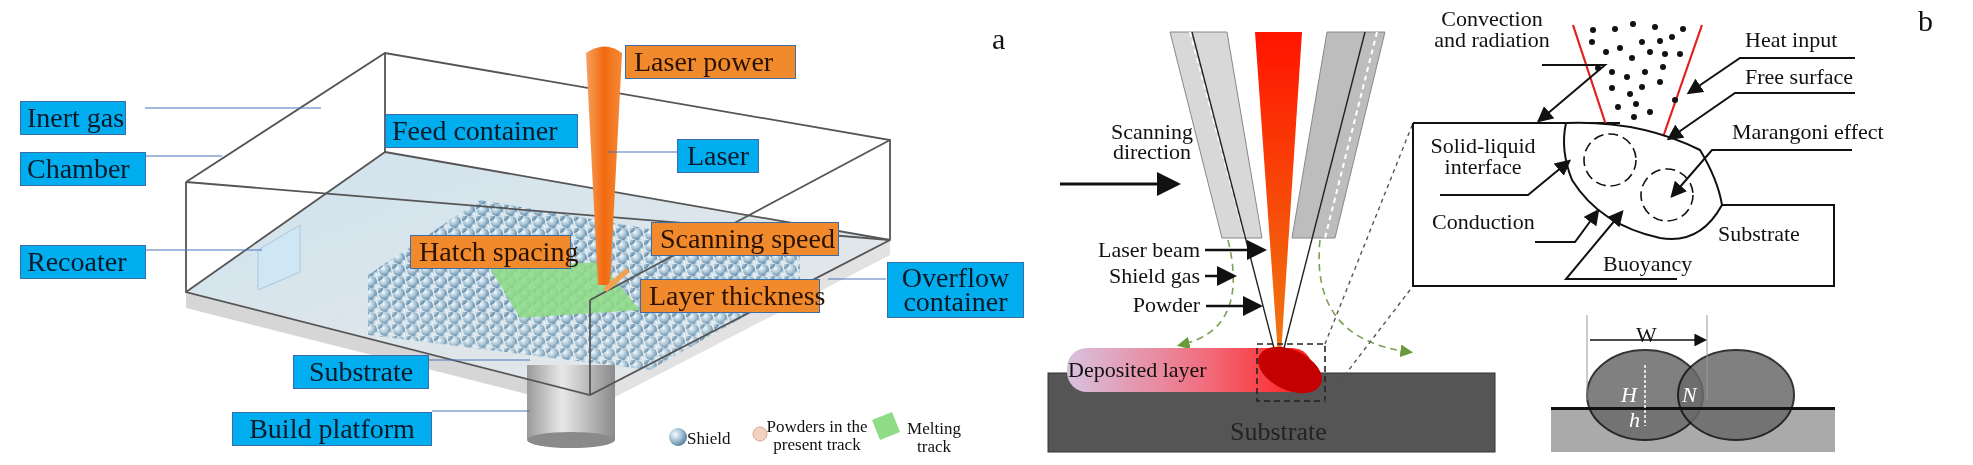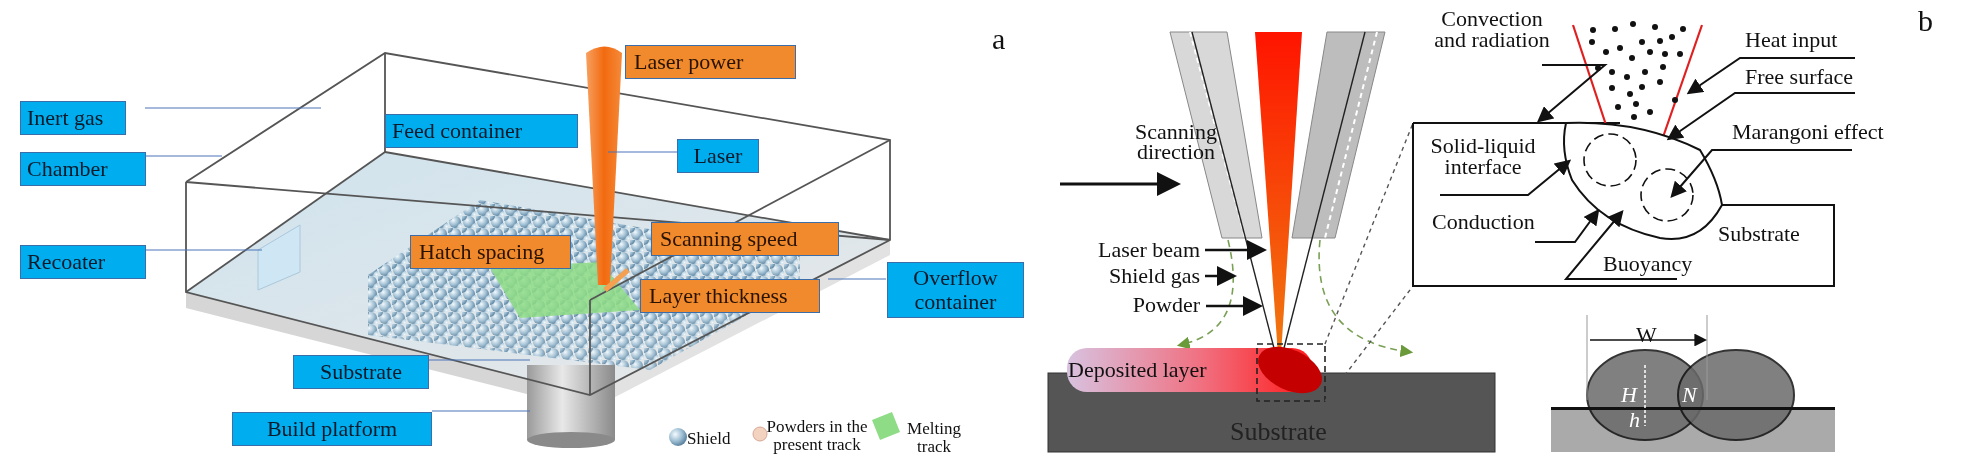--- a/index.html
+++ b/index.html
@@ -1,18 +1,18 @@
 <!DOCTYPE html>
 <html><head>
 <meta charset="utf-8">
 <style>
   html,body{margin:0;padding:0;background:#fff;}
   body{width:1973px;height:465px;position:relative;overflow:hidden;font-family:"Liberation Serif","DejaVu Serif",serif;color:#111;}
   svg{position:absolute;left:0;top:0;}
-  .lbl{position:absolute;font-size:22px;line-height:24px;white-space:nowrap;box-sizing:border-box;border:1.5px solid #3b6ea8;}
+  .lbl{position:absolute;font-size:28px;line-height:24px;white-space:nowrap;box-sizing:border-box;border:1.5px solid #3b6ea8;}
   .blue{background:#00aeef;color:#0a1a2a;padding:4px 6px;}
   .orange{background:#f08a2c;color:#2a1200;padding:4px 8px;}
   .txt{position:absolute;font-size:22px;line-height:23px;white-space:nowrap;color:#111;}
   .center{text-align:center;}
   .right{text-align:right;}
   .small{font-size:17px;line-height:18px;}
   .panel-letter{position:absolute;font-size:30px;color:#111;}
   .ital{font-style:italic;color:#fff;font-size:22px;}
 </style>
 </head>
@@ -252,21 +252,21 @@
     <ellipse cx="1736" cy="395" rx="58" ry="45" fill="#6a6a6a" opacity="0.85" stroke="#111" stroke-width="2"></ellipse>
     <rect x="1551" y="407" width="284" height="3" fill="#111"></rect>
     <line x1="1587" y1="315" x2="1587" y2="400" stroke="#999"></line>
     <line x1="1707" y1="315" x2="1707" y2="400" stroke="#999"></line>
     <line x1="1590" y1="340" x2="1704" y2="340" stroke="#111" stroke-width="1.6" marker-end="url(#arr)"></line>
     <line x1="1645" y1="365" x2="1645" y2="426" stroke="#fff" stroke-width="1.5" stroke-dasharray="3,2"></line>
   </g>
 </svg>
 
 <div class="panel-letter" style="left:1918px;top:4px;">b</div>
-<div class="txt center" style="left:1116px;top:122px;width:120px;line-height:20px;">
+<div class="txt center" style="left:1092px;top:122px;width:120px;line-height:20px;">
   <div>Scanning</div>
   <div>direction</div>
 </div>
 <div class="txt right" style="left:1040px;top:238px;width:160px;">Laser beam</div>
 <div class="txt right" style="left:1040px;top:264px;width:160px;">Shield gas</div>
 <div class="txt right" style="left:1040px;top:293px;width:160px;">Powder</div>
 <div class="txt" style="left:1068px;top:358px;">Deposited layer</div>
 <div class="txt" style="left:1230px;top:420px;color:#222;font-size:26px;">Substrate</div>
 
 <div class="txt center" style="left:1412px;top:8px;width:160px;line-height:21px;">

